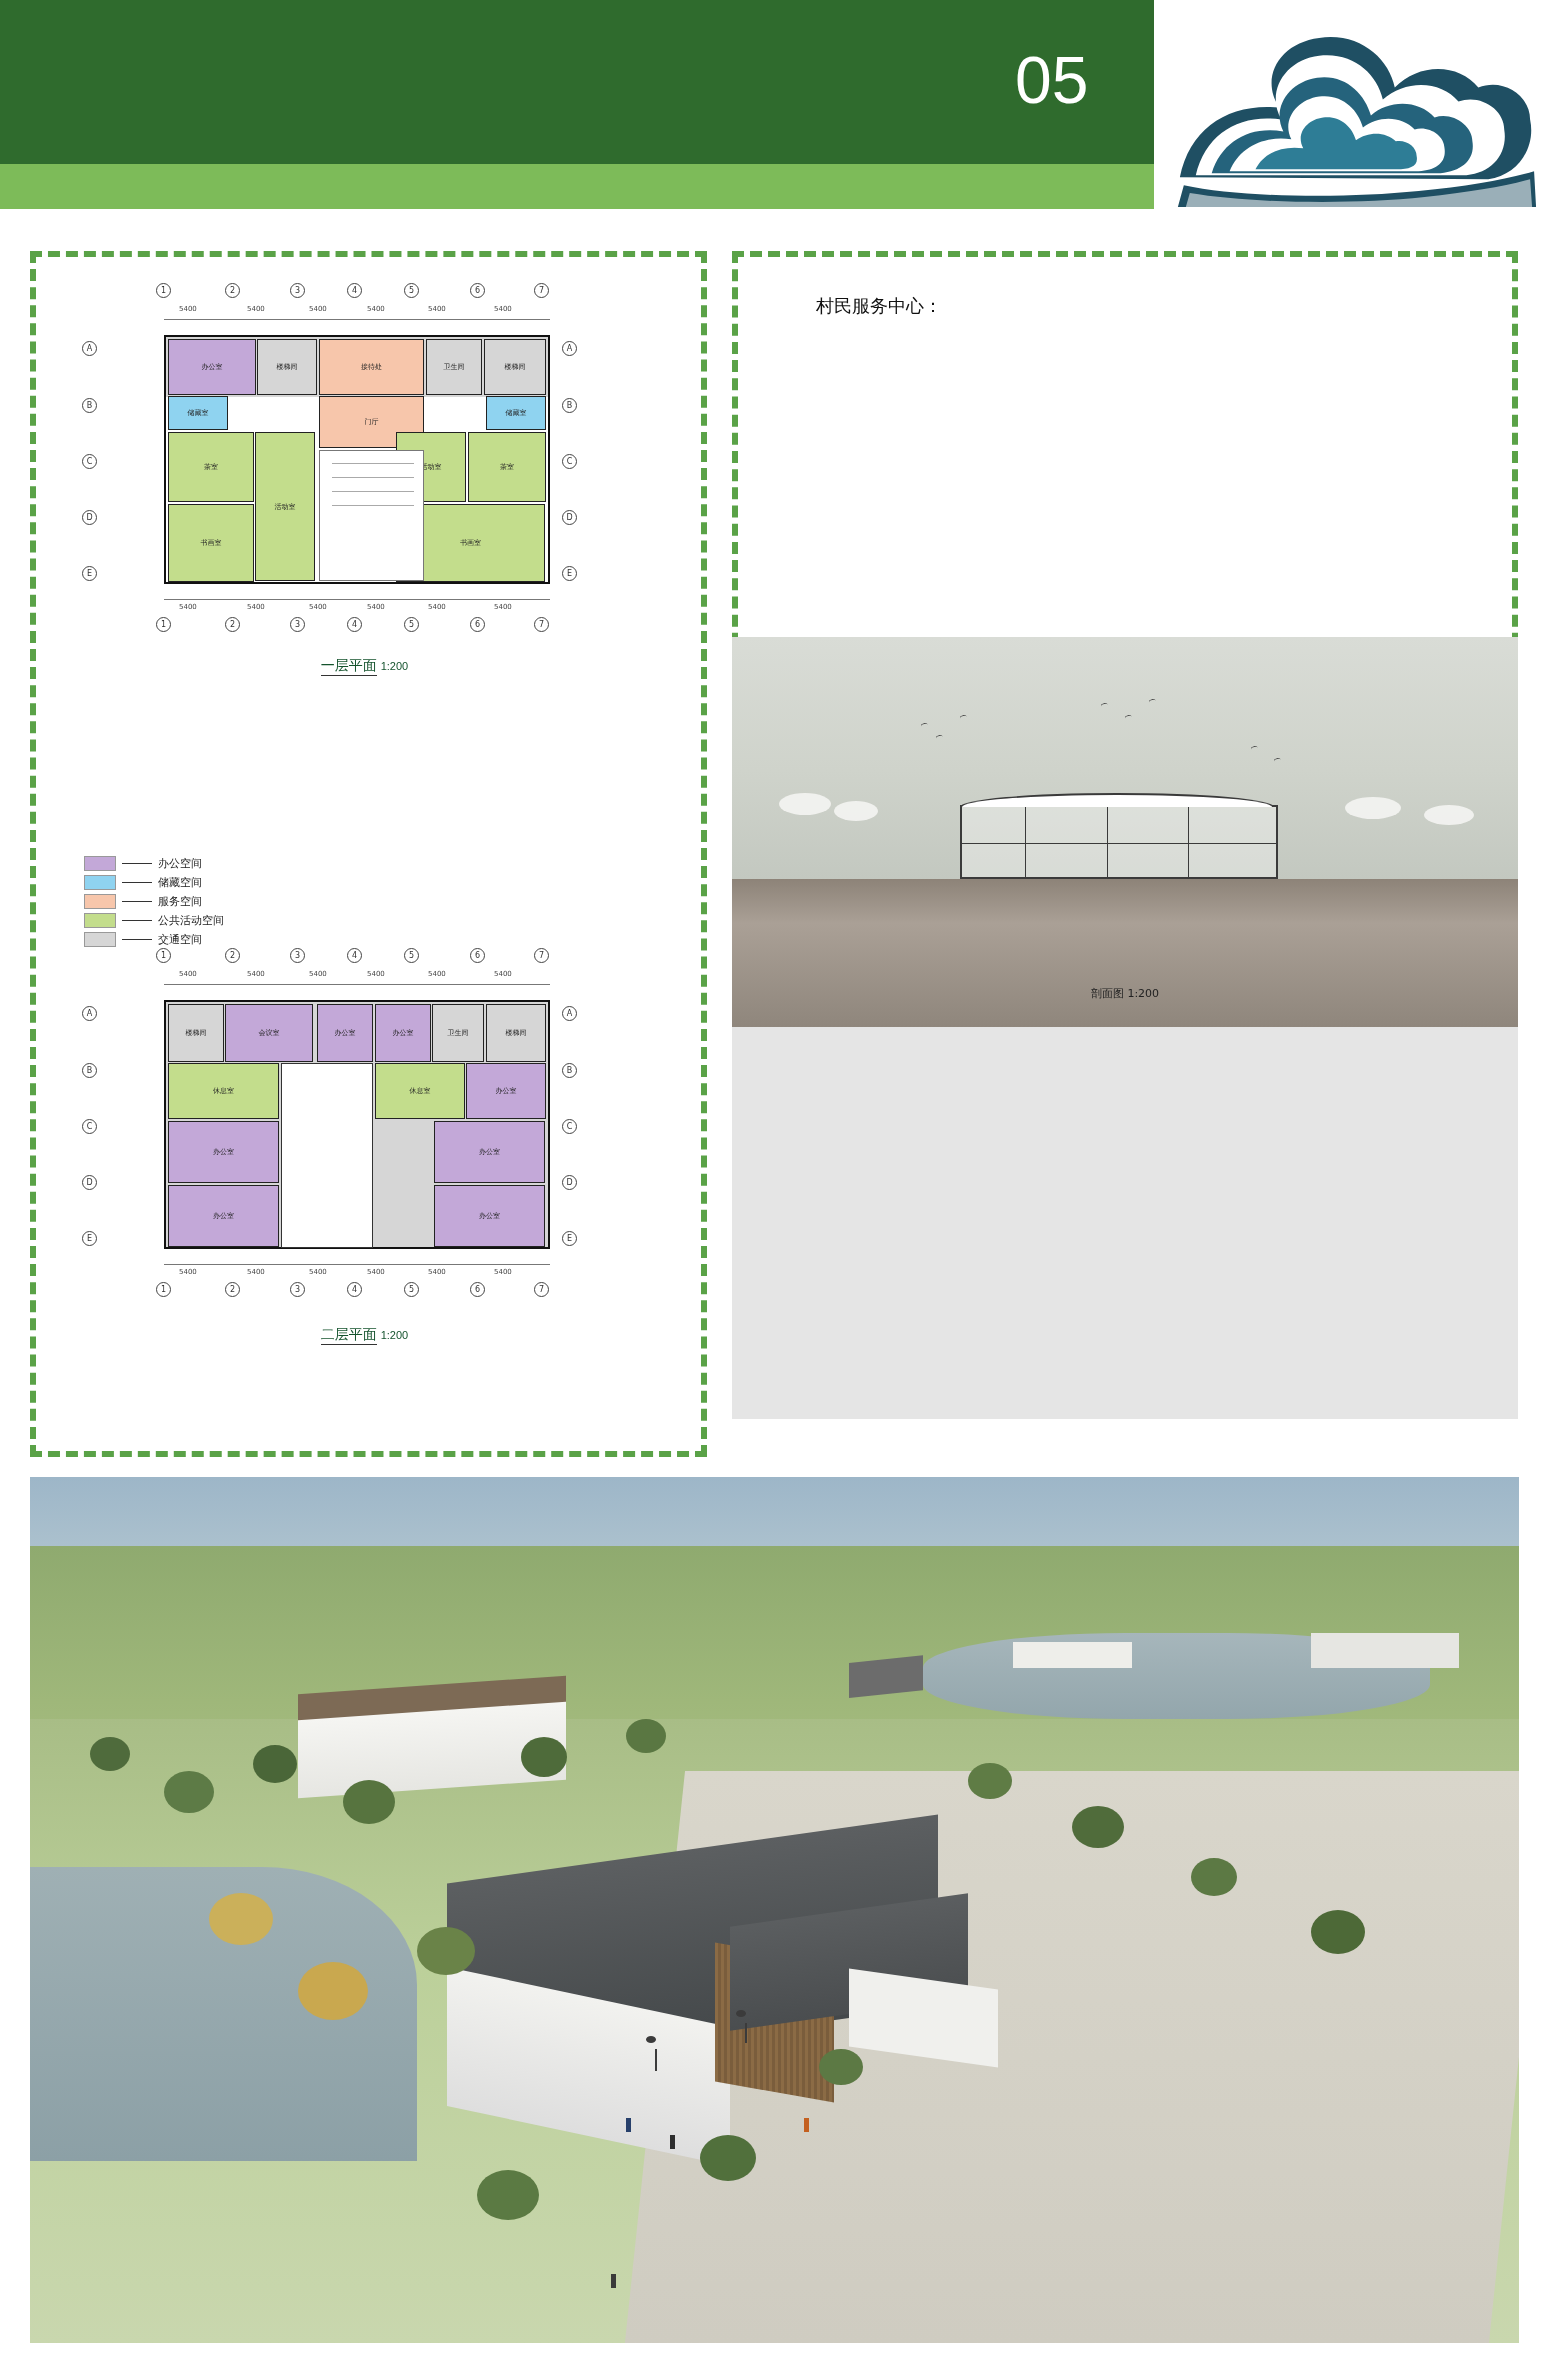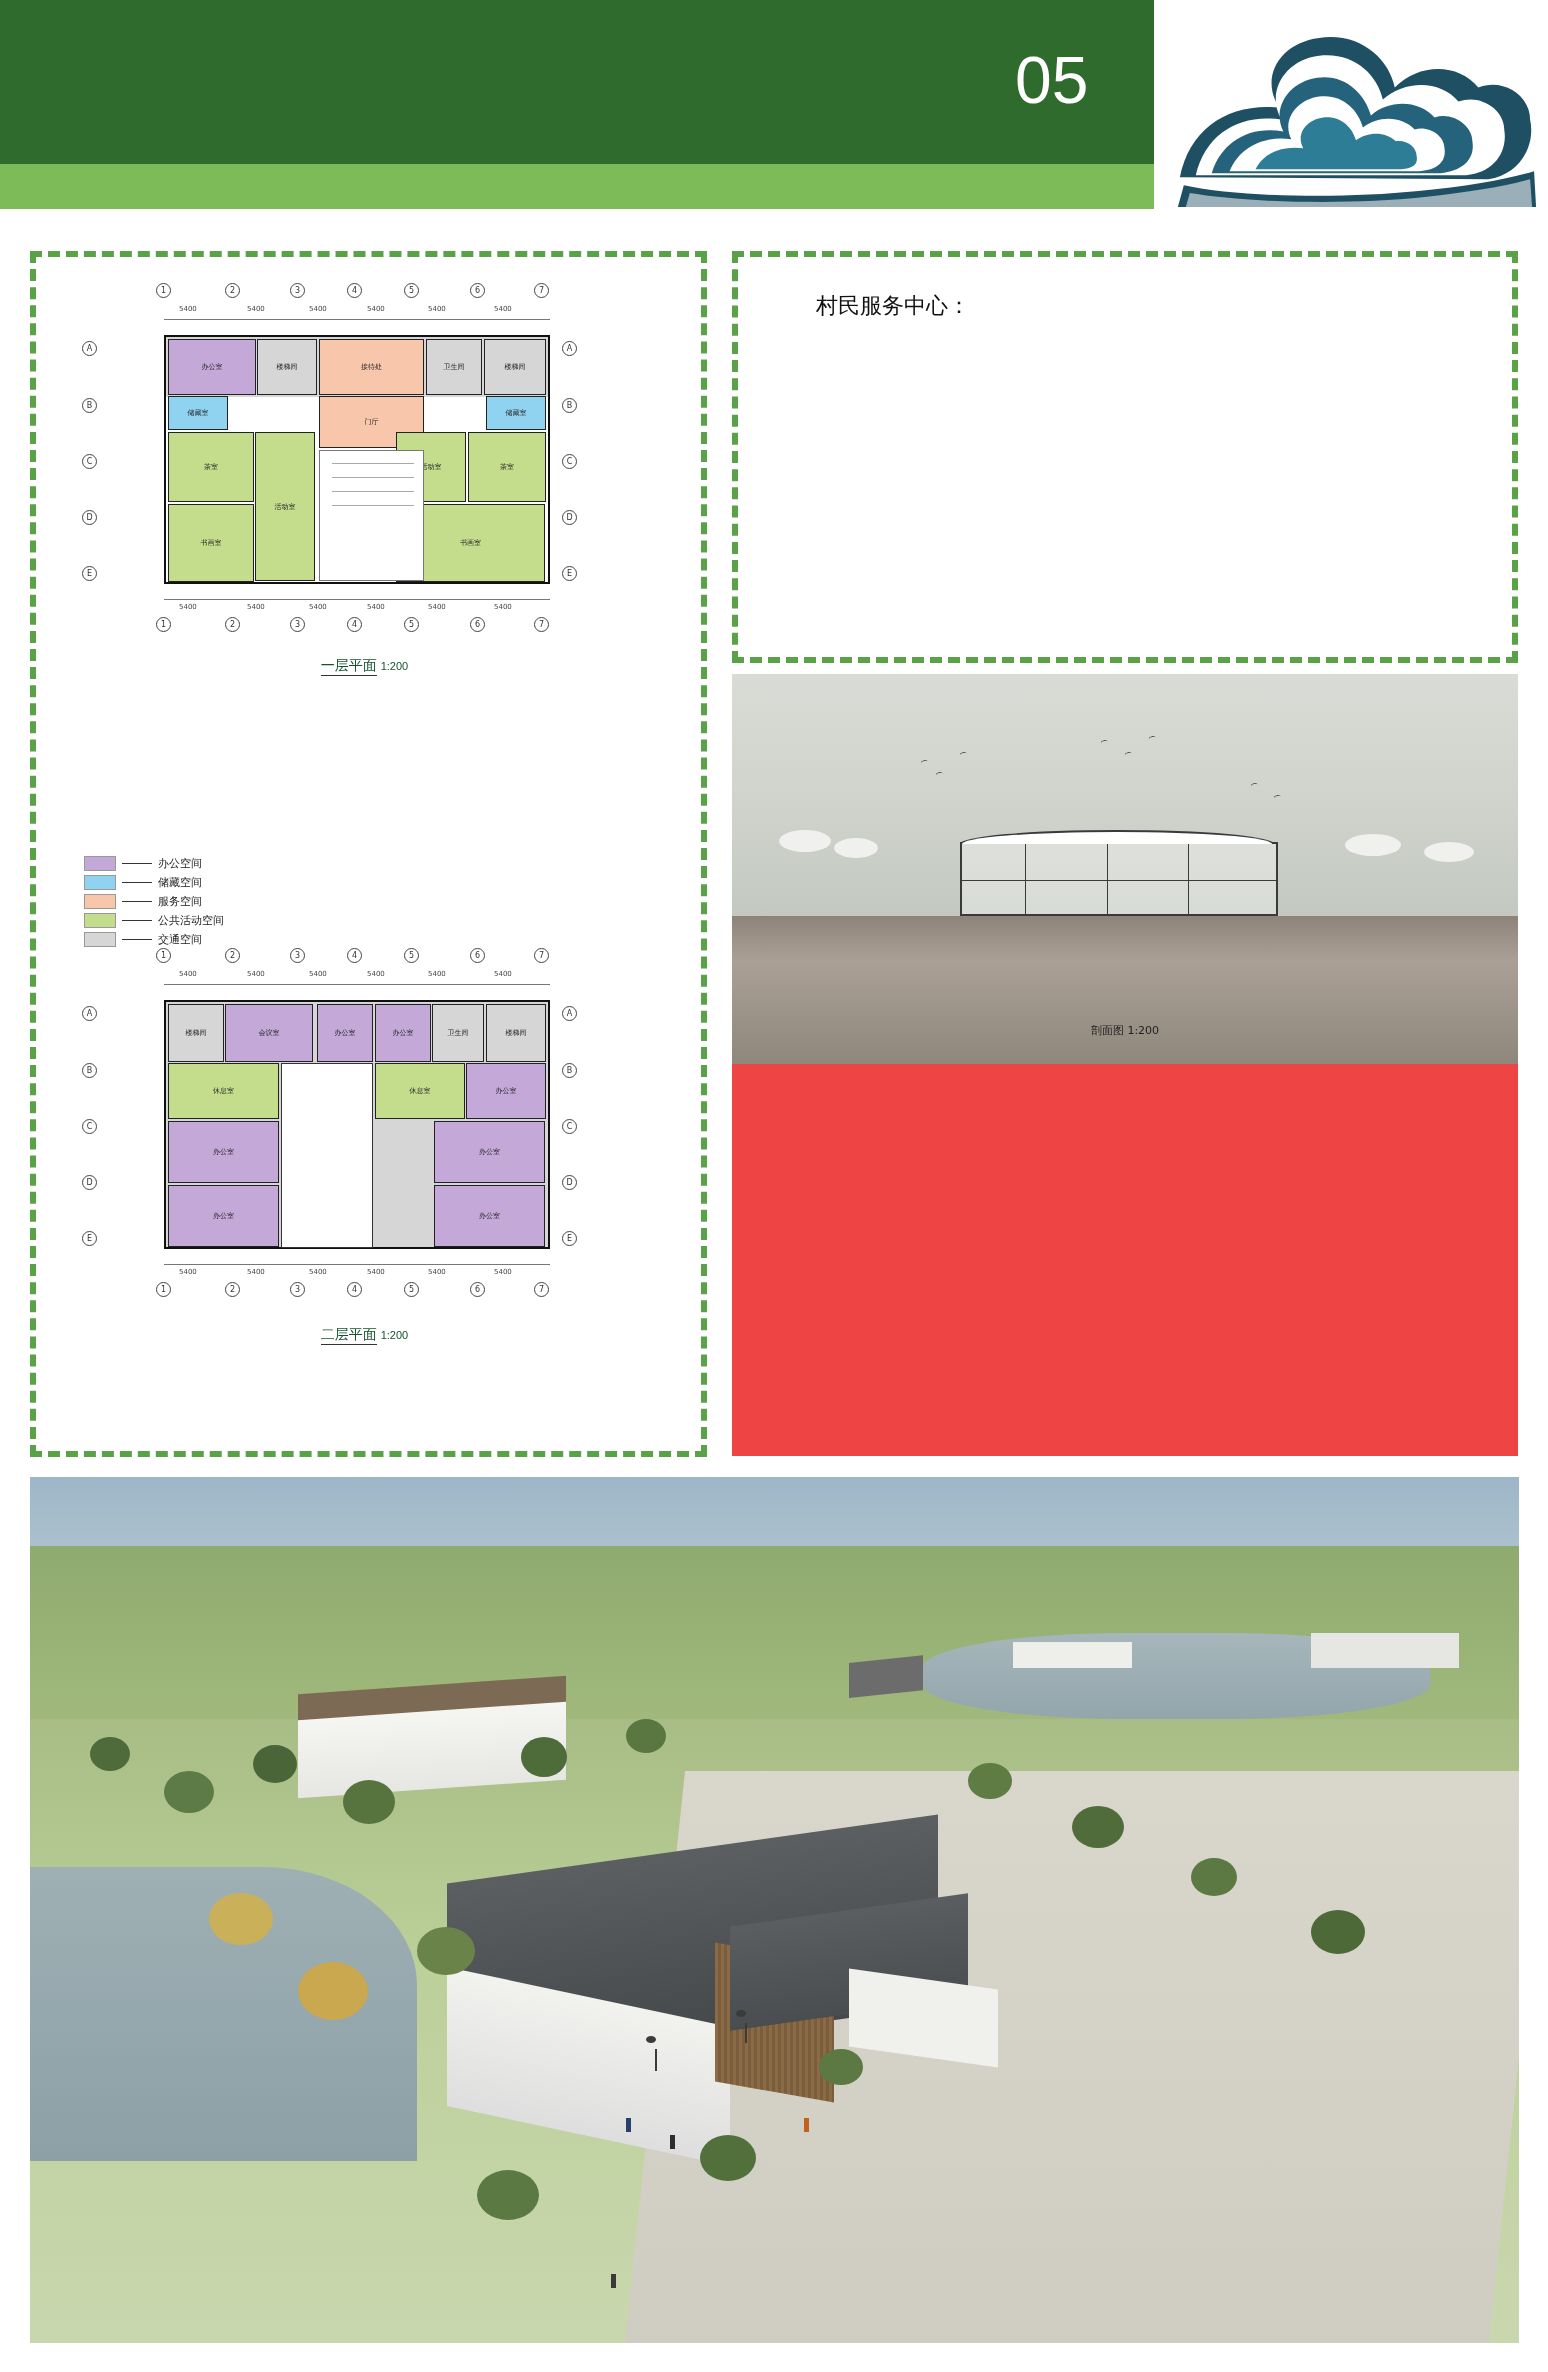--- a/index.html
+++ b/index.html
@@ -45,34 +45,34 @@
     background:#ffffff;
     box-sizing:border-box;
   }
   
   .text-panel{
     position:absolute;left:732px;top:251px;width:786px;height:412px;
     border:6px dashed #5aa247;background:#ffffff;box-sizing:border-box;
     padding:26px 34px;
   }
   .text-panel .tp-title{
-    font-size:22px;line-height:46px;color:#111;
+    font-size:18px;line-height:46px;color:#111;
     font-family:"DejaVu Serif","Liberation Serif",serif;
     margin-left:44px;
   }
   .text-panel .tp-para{
     font-size:25px;line-height:52px;color:#111;
     font-family:"DejaVu Serif","Liberation Serif",serif;
     text-align:justify;
     letter-spacing:0.5px;
   }
   
   .sections-panel{
-    position:absolute;left:732px;top:674px;width:786px;height:782px;
-    background:#ef4444;
+    position:absolute;left:732px;top:637px;width:786px;height:782px;
+    background:#e5e5e5;
   }
   .section-img{position:absolute;left:0;width:786px;overflow:hidden;}
   .section-a{top:0;height:390px;}
   .section-b{top:396px;height:386px;}
 
   
   .sky-a{position:absolute;left:0;top:0;width:100%;height:62%;
     background:linear-gradient(#d9dcd6,#cfd3cb 55%,#c3c8c0);}
   .ground-a{position:absolute;left:0;bottom:0;width:100%;height:38%;
     background:linear-gradient(#8d8378,#aaa096 30%,#8f867c);}

